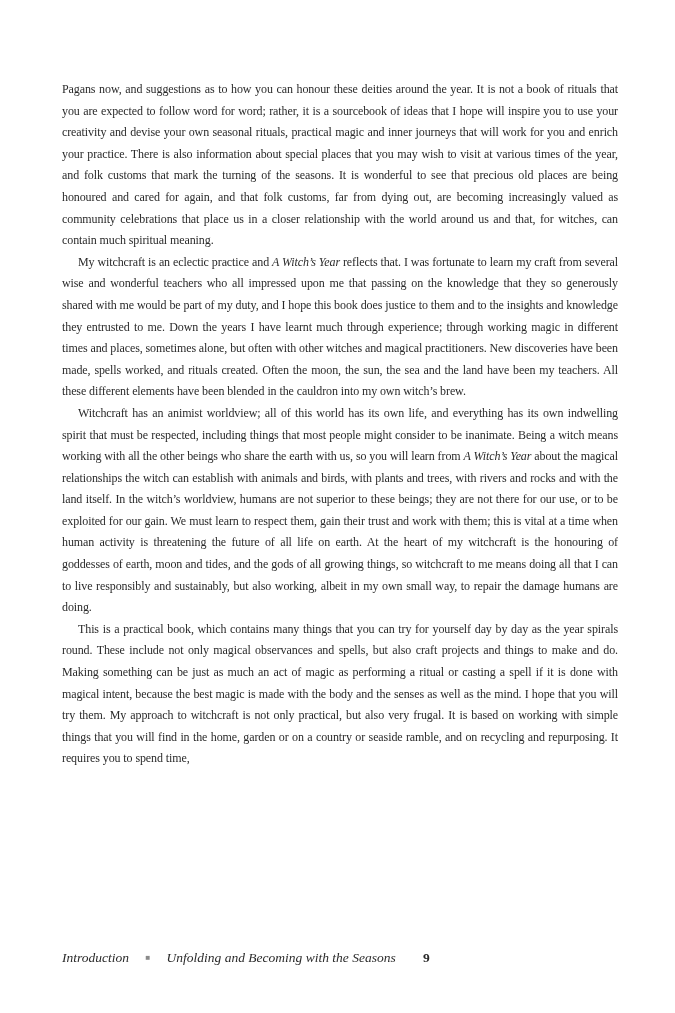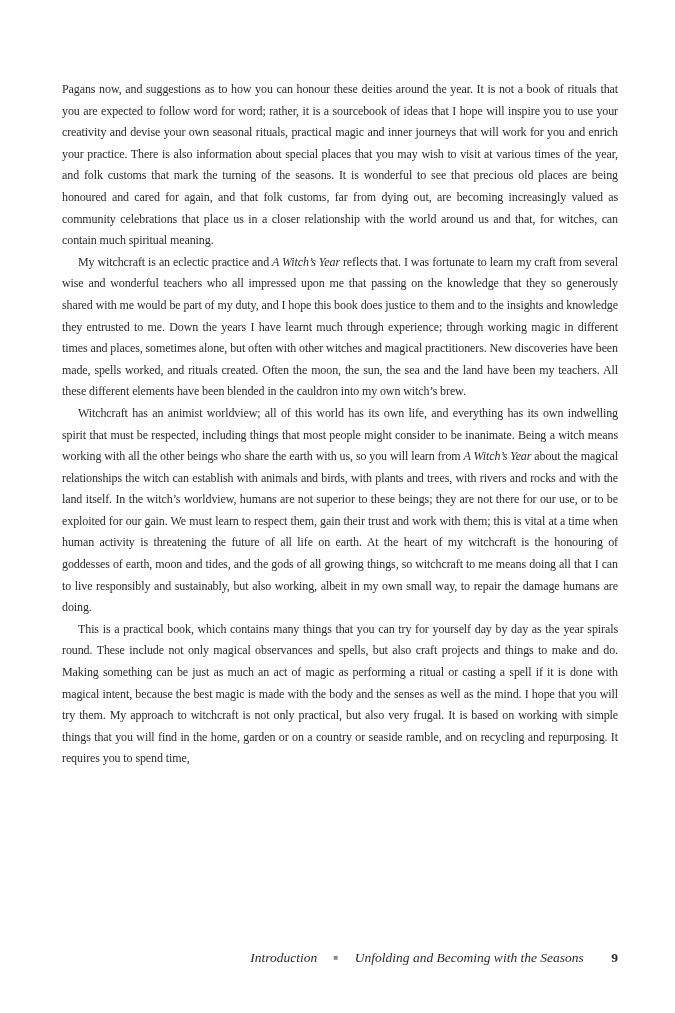--- a/index.html
+++ b/index.html
@@ -37,21 +37,20 @@
   .text-block p.no-indent {
     text-indent: 0;
   }
   .text-block em {
   }
   .running-footer {
     position: absolute;
     left: 62px;
     top: 950px;
     width: 556px;
-    text-align: right;
     font-size: 13.5px;
     font-style: italic;
     color: #2a2a2a;
     white-space: nowrap;
   }
   .footer-sep {
     display: inline-block;
     font-style: normal;
     color: #8a8a8a;
     font-size: 8px;

